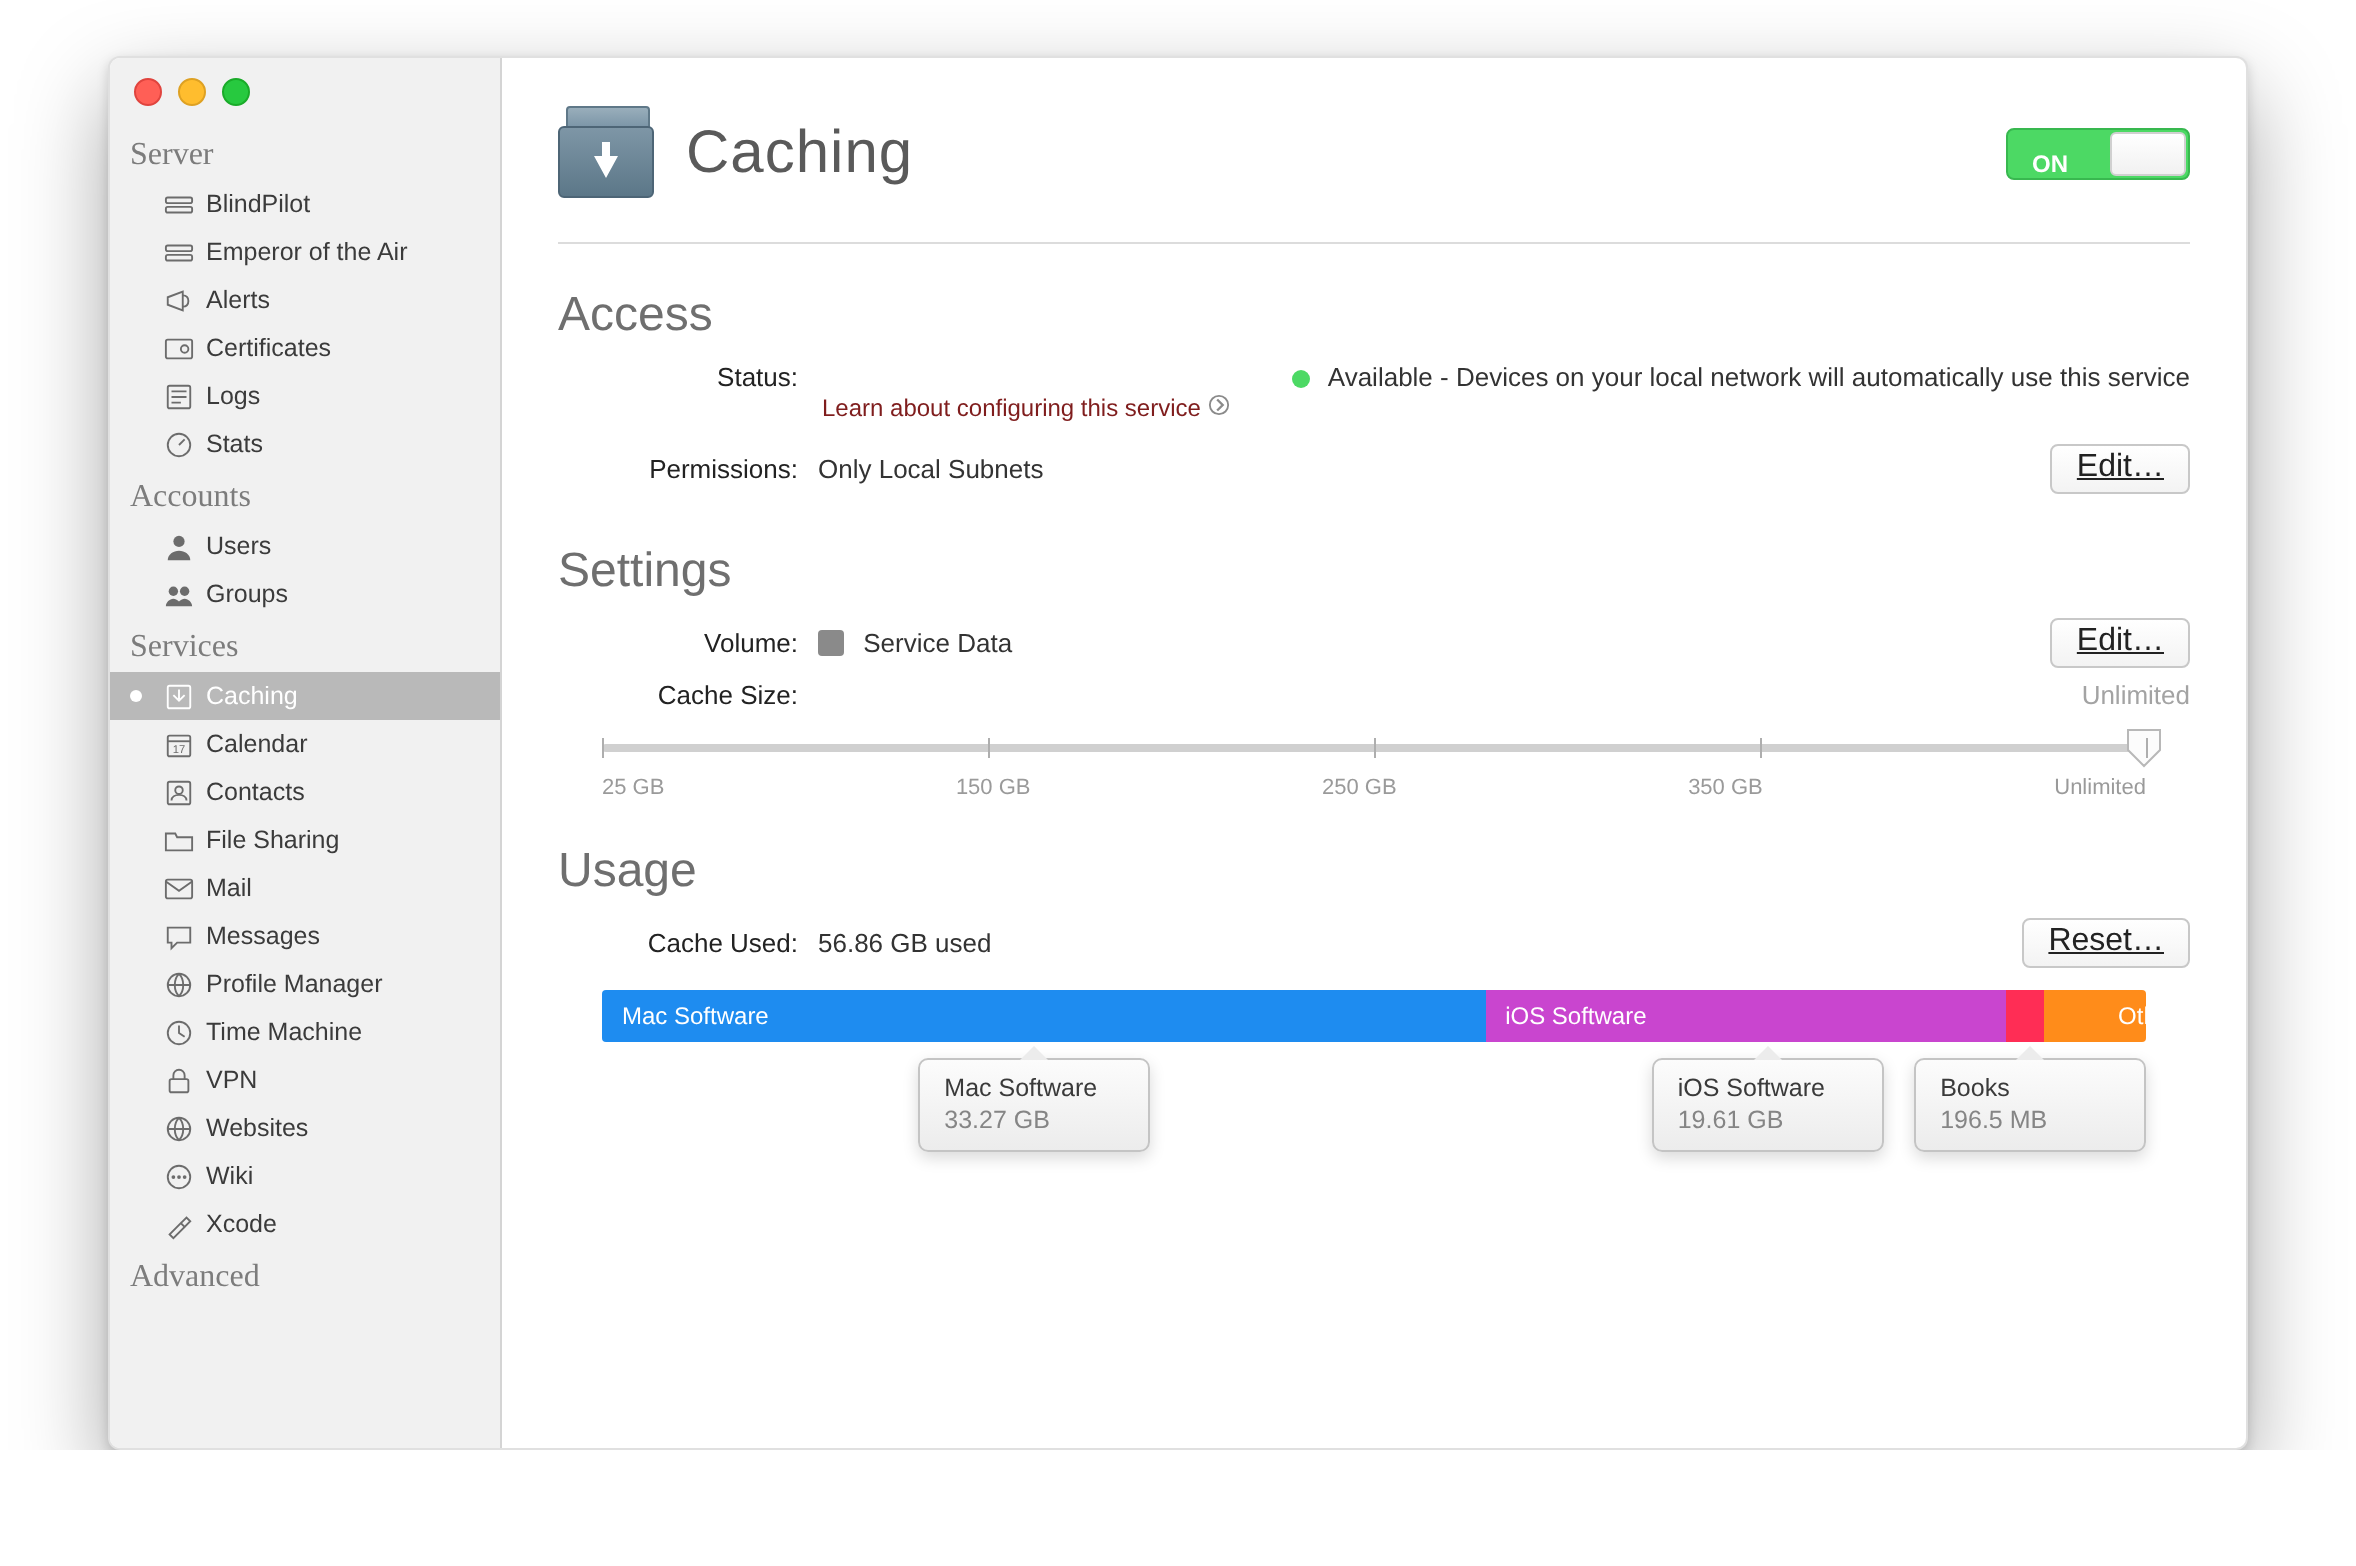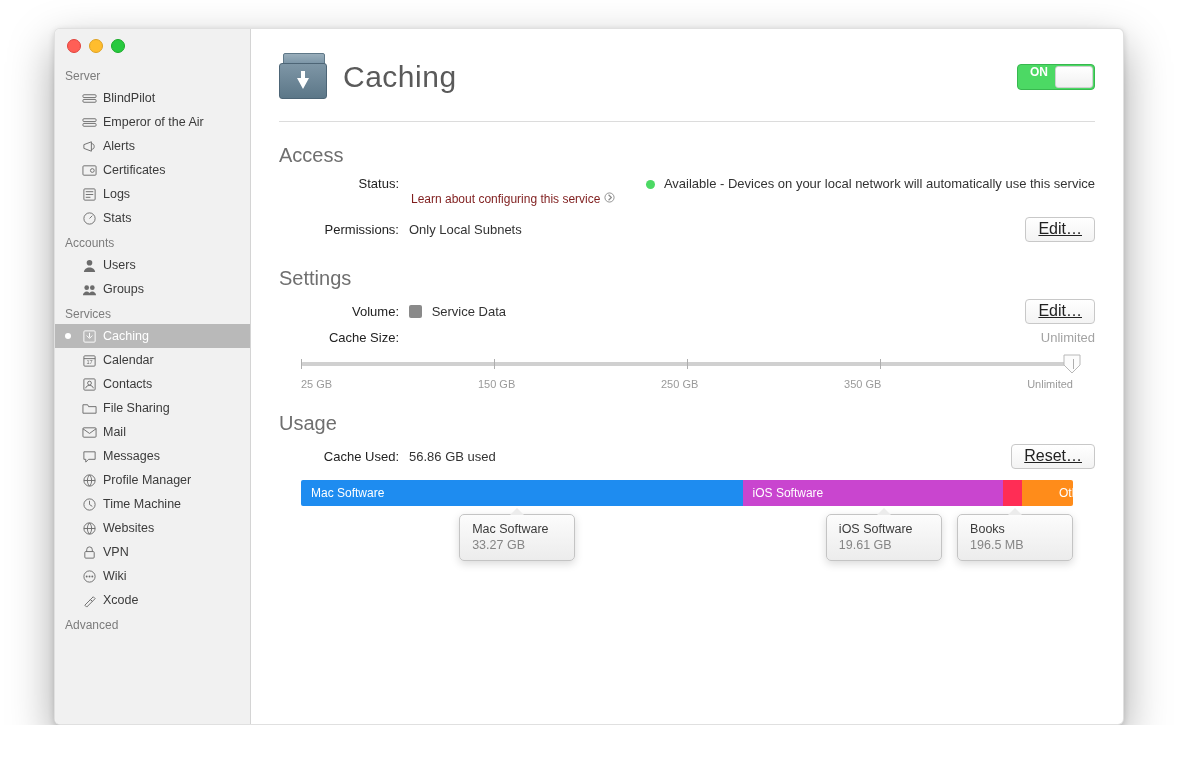--- a/index.html
+++ b/index.html
@@ -45,21 +45,22 @@
     box-sizing: border-box;
     padding-top: 34px;
     overflow-y: auto;
     font-size: 12.5px;
     color: #3b3b3b;
   }
   .sb-group {
     color: #7c7c7c;
     font-weight: 500;
     padding: 6px 6px 3px 10px;
-    font-size: 12px;
+    font-size: 16px;
+    font-family: Liberation Serif, serif;
   }
   .sb-item {
     display: flex;
     align-items: center;
     padding: 2px 4px 2px 26px;
     height: 20px;
     cursor: default;
     white-space: nowrap;
   }
   .sb-item .icon {
@@ -122,44 +123,44 @@
     color:#fff;
   }
   #service-title {
     font-size: 30px;
     font-weight: 300;
     color: #5a5a5a;
     letter-spacing: 0.5px;
   }
   #mh-spacer { flex: 1; }
   #toggle {
-    width: 78px; height: 26px;
+    width: 92px; height: 26px;
     border-radius: 4px;
     background: #4cd964;
     position: relative;
     display: flex;
-    align-items: flex-start;
+    align-items: flex-end;
     box-sizing: border-box;
     border: 1px solid #38b84f;
   }
   #toggle .knob {
     position:absolute; right:1px; top:1px;
     width: 38px; height: 22px;
     background: linear-gradient(#ffffff,#f1f1f1);
     border-radius: 3px;
     border: 1px solid #d0d0d0;
     box-sizing: border-box;
   }
   #toggle .lbl {
     color:#fff; font-weight:600; font-size:12px;
     margin-left:12px;
   }
 
   .section-h {
-    font-size: 20px;
+    font-size: 24px;
     font-weight: 300;
     color: #6f6f6f;
     margin: 22px 0 6px 0;
   }
 
   .kv {
     display: flex;
     align-items: center;
     padding: 3px 0 3px 22px;
     justify-content: space-between;
@@ -443,34 +444,34 @@
           <svg viewBox="0 0 16 16">
             <circle cx="8" cy="8" r="6" fill="none" stroke="currentColor"></circle>
             <path d="M8 4v4l3 2" fill="none" stroke="currentColor"></path>
           </svg>
         </span>
         <span>Time Machine</span>
       </div>
       <div class="sb-item">
         <span class="icon">
           <svg viewBox="0 0 16 16">
+            <rect x="3" y="7" width="10" height="7" rx="1" fill="none" stroke="currentColor"></rect>
+            <path d="M5 7V5a3 3 0 016 0v2" fill="none" stroke="currentColor"></path>
+          </svg>
+        </span>
+        <span>VPN</span>
+      </div>
+      <div class="sb-item">
+        <span class="icon">
+          <svg viewBox="0 0 16 16">
             <circle cx="8" cy="8" r="6" fill="none" stroke="currentColor"></circle>
             <path d="M2 8h12M8 2c3 3 3 9 0 12M8 2c-3 3-3 9 0 12" fill="none" stroke="currentColor"></path>
           </svg>
         </span>
         <span>Websites</span>
-      </div>
-      <div class="sb-item">
-        <span class="icon">
-          <svg viewBox="0 0 16 16">
-            <rect x="3" y="7" width="10" height="7" rx="1" fill="none" stroke="currentColor"></rect>
-            <path d="M5 7V5a3 3 0 016 0v2" fill="none" stroke="currentColor"></path>
-          </svg>
-        </span>
-        <span>VPN</span>
       </div>
       <div class="sb-item">
         <span class="icon">
           <svg viewBox="0 0 16 16">
             <circle cx="8" cy="8" r="6" fill="none" stroke="currentColor"></circle>
             <circle cx="5" cy="8" r="1" fill="currentColor"></circle>
             <circle cx="8" cy="8" r="1" fill="currentColor"></circle>
             <circle cx="11" cy="8" r="1" fill="currentColor"></circle>
           </svg>
         </span>

